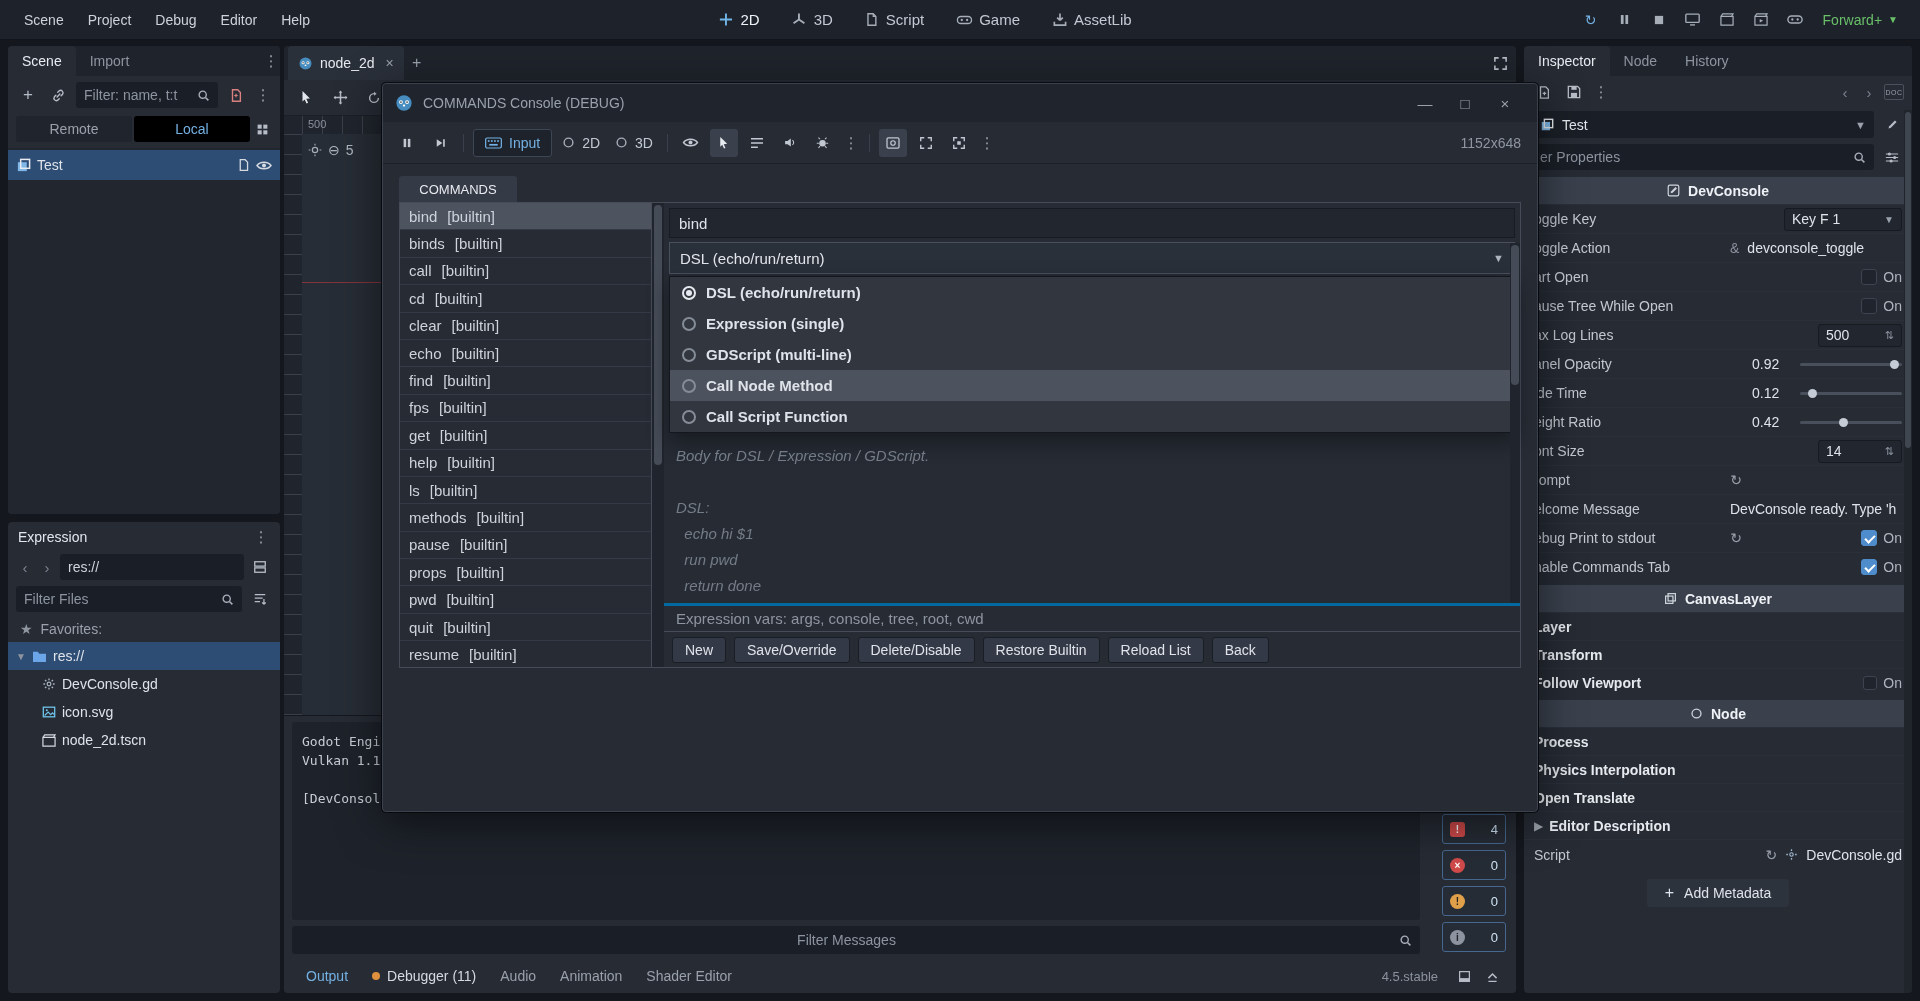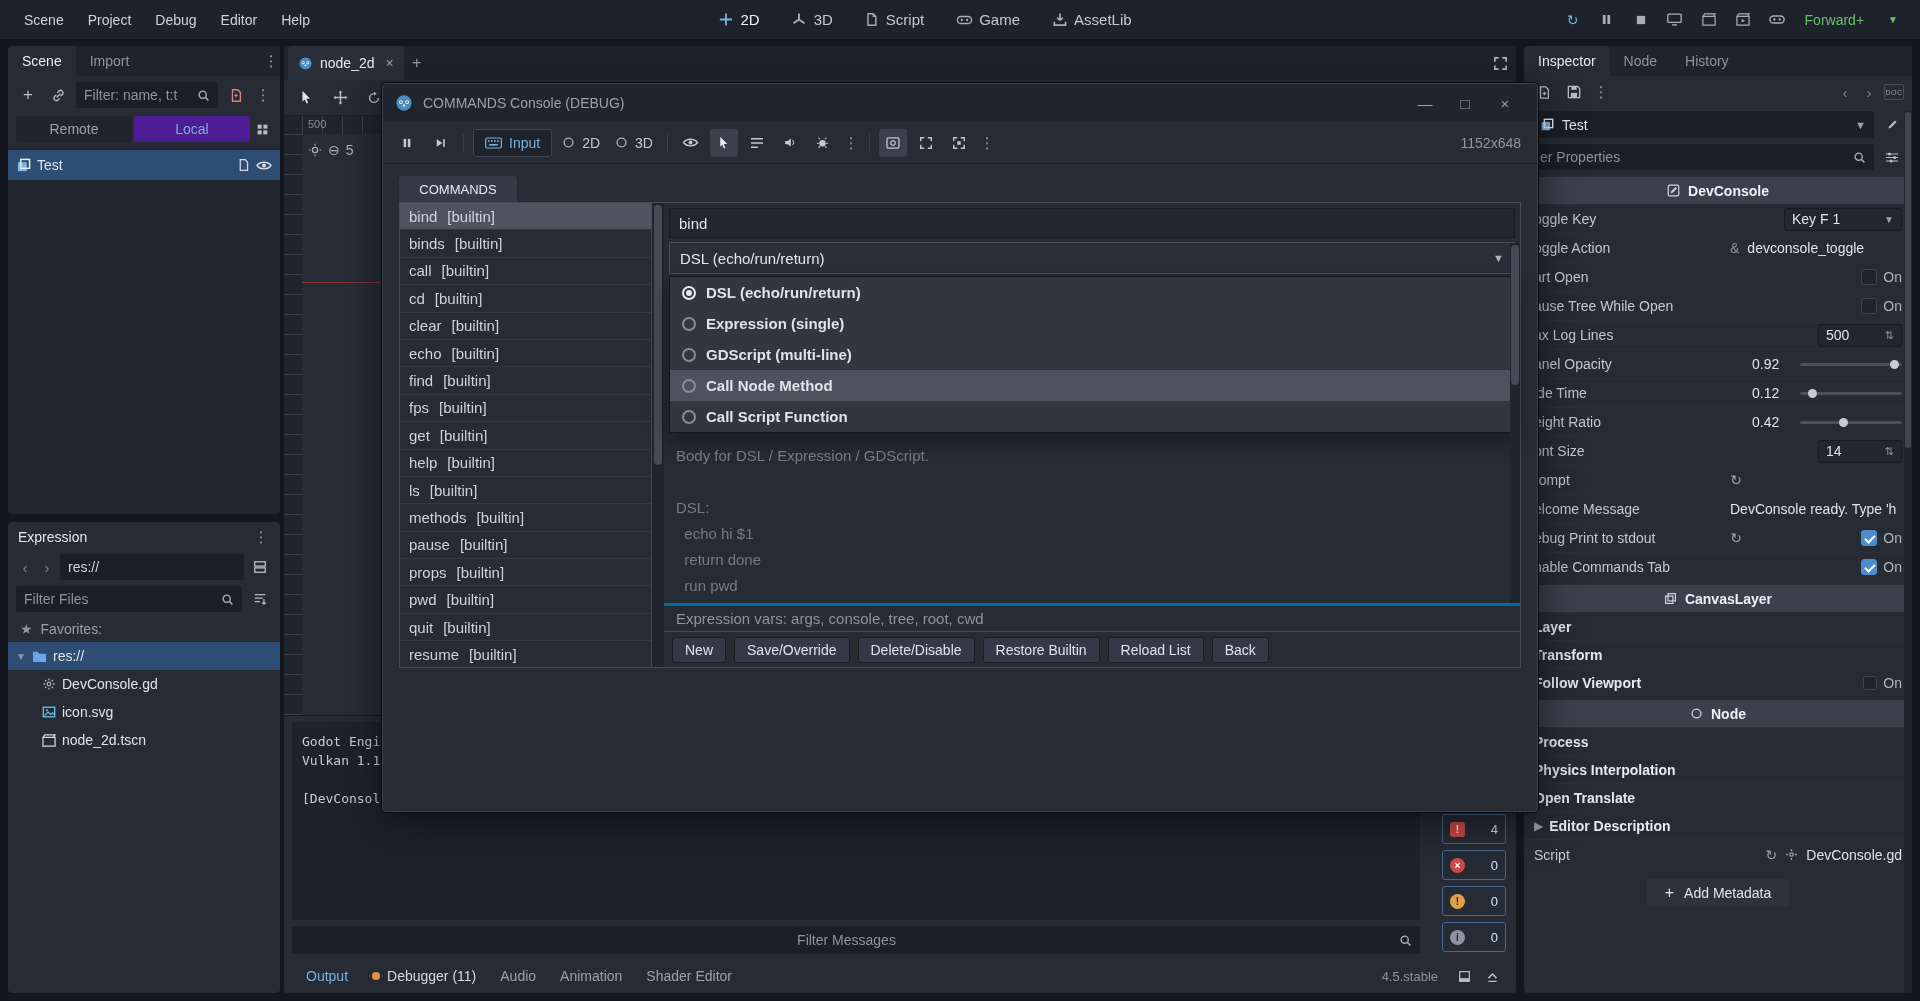--- a/index.html
+++ b/index.html
@@ -16,40 +16,40 @@
   
   .menubar { position:absolute; left:0; top:0; width:1920px; height:40px; background:#1d222b;
              display:flex; align-items:center; border-bottom:1px solid #11141a; }
   .mb-left { display:flex; align-items:center; padding-left:14px; gap:4px; }
   .menu-item { padding:5px 10px; color:#ced3db; border-radius:3px; }
   .mb-center { position:absolute; left:50%; transform:translateX(-58%); display:flex; gap:8px; align-items:center; }
   .ws-item { display:flex; align-items:center; gap:7px; padding:5px 12px; border-radius:3px; color:#c3c9d2; font-size:15px; }
   .ws-item.active { color:#eef1f5; }
   .mb-right { margin-left:auto; display:flex; align-items:center; gap:6px; padding-right:14px; }
   .mi { width:28px; height:28px; display:flex; align-items:center; justify-content:center; color:#a7aeb8; border-radius:3px; }
-  .renderer { display:flex; align-items:center; gap:24px; color:#6abf69; font-size:14px; padding:4px 8px; }
+  .renderer { display:flex; align-items:center; gap:6px; color:#6abf69; font-size:14px; padding:4px 8px; }
   .renderer .arr { font-size:10px; color:#6abf69; }
 
   
   .dock { position:absolute; background:#262b34; border-radius:4px; overflow:hidden; }
   .tabstrip { display:flex; align-items:center; background:#1f242c; height:30px; }
   .tab { padding:0 14px; height:30px; display:flex; align-items:center; color:#8d949f; font-size:14px; }
   .tab.active { background:#262b34; color:#e8ebf0; border-radius:4px 4px 0 0; }
   .fieldbox { background:#1a1f27; border-radius:3px; display:flex; align-items:center; padding:0 8px; color:#8d949f; height:26px; gap:6px; }
   .fieldbox .ph { flex:1; white-space:nowrap; overflow:hidden; }
   .fieldbox .val { flex:1; color:#cfd4db; white-space:nowrap; overflow:hidden; }
 
   
   #scene-dock { left:8px; top:46px; width:272px; height:468px; }
   .sd-toolbar { display:flex; align-items:center; gap:6px; padding:6px 8px; }
   .sd-toolbar .fieldbox { flex:1; }
   .btn-ico { width:24px; height:24px; display:flex; align-items:center; justify-content:center; color:#b7bdc6; border-radius:3px; }
   .remote-local { display:flex; gap:2px; padding:2px 8px 6px; align-items:center; }
   .rl-btn { flex:1; height:26px; display:flex; align-items:center; justify-content:center; background:#20252d; color:#9aa1ab; border-radius:3px; }
-  .rl-btn.active { background:#4c1d95; color:#74b1e3; }
+  .rl-btn.active { background:#000000; color:#74b1e3; }
   .scene-tree { background:#22272f; height:100%; padding-top:2px; }
   .tree-row { display:flex; align-items:center; gap:6px; height:30px; padding:0 8px; color:#dfe3ea; }
   .tree-row.selected { background:#2e4d74; }
   .tree-row .grow { flex:1; }
 
   
   #fs-dock { left:8px; top:522px; width:272px; height:471px; }
   .fs-title { display:flex; align-items:center; height:30px; padding:0 10px; color:#e3e7ed; }
   .fs-nav { display:flex; align-items:center; gap:4px; padding:2px 8px; }
   .fs-nav .fieldbox { flex:1; }
@@ -168,21 +168,21 @@
   .name-field { height:30px; margin:5px 5px 2px; background:#21262f; border:1px solid #171b22; display:flex; align-items:center; padding:0 9px; color:#dfe3ea; font-size:15px; }
   .type-dd { height:32px; margin:2px 5px; background:#2a303a; border:1px solid #4a515d; display:flex; align-items:center; padding:0 10px; color:#e2e6ec; font-size:15px; }
   .type-dd .arr { margin-left:auto; color:#aeb5bf; font-size:11px; }
   .type-popup { margin:0 5px; background:#31363f; border:1px solid #14171d; box-shadow:0 8px 20px rgba(0,0,0,.4); }
   .opt { height:31px; display:flex; align-items:center; gap:10px; padding:0 12px; color:#dfe3ea; font-weight:600; font-size:15px; }
   .opt.highlighted { background:#4d535e; }
   .radio { width:14px; height:14px; border:2px solid #868d97; border-radius:50%; position:relative; flex:none; }
   .opt.checked .radio { border-color:#e6e9ee; }
   .opt.checked .radio::after { content:""; position:absolute; left:2px; top:2px; width:6px; height:6px; border-radius:50%; background:#e6e9ee; }
   .body-area { flex:1; padding:10px 12px; overflow:hidden; }
-  .body-line { white-space:pre; color:#747c87; font-size:15px; line-height:26px; min-height:26px; }
+  .body-line { white-space:pre; color:#747c87; font-size:15px; line-height:26px; min-height:26px;font-style:italic; }
   .vars-row { height:28px; border-top:3px solid #0369a1; display:flex; align-items:center; padding:0 12px; color:#8e959f; font-size:15px; }
   .actions-row { height:36px; border-top:1px solid #454c58; display:flex; align-items:center; gap:8px; padding:0 8px; }
   .act-btn { background:#333946; border:1px solid #191d24; border-radius:3px; color:#dfe3ea; height:26px; padding:0 12px; display:flex; align-items:center; font-size:14px; font-family:inherit; }
   .pane-scroll { position:absolute; right:0; top:40px; bottom:64px; width:10px; background:#20242c; }
   .pane-scroll .thumb { position:absolute; left:1px; top:2px; width:8px; height:140px; background:#454c57; border-radius:4px; }
 </style>
 </head>
 <body>
 
 <header class="menubar">
@@ -1061,22 +1061,22 @@
               <span class="radio"></span>
               <span>Call Script Function</span>
             </div>
           </div>
         <div class="body-area">
 
         <div class="body-line">Body for DSL / Expression / GDScript.</div>
             <div class="body-line"></div>
             <div class="body-line">DSL:</div>
             <div class="body-line">  echo hi $1</div>
+            <div class="body-line">  run pwd</div>
             <div class="body-line">  return done</div>
-            <div class="body-line">  run pwd</div>
           </div>
         <div class="vars-row">Expression vars: args, console, tree, root, cwd</div>
         <div class="actions-row">
 
         <button class="act-btn">New</button>
             <button class="act-btn">Save/Override</button>
             <button class="act-btn">Delete/Disable</button>
             <button class="act-btn">Restore Builtin</button>
             <button class="act-btn">Reload List</button>
             <button class="act-btn">Back</button>

